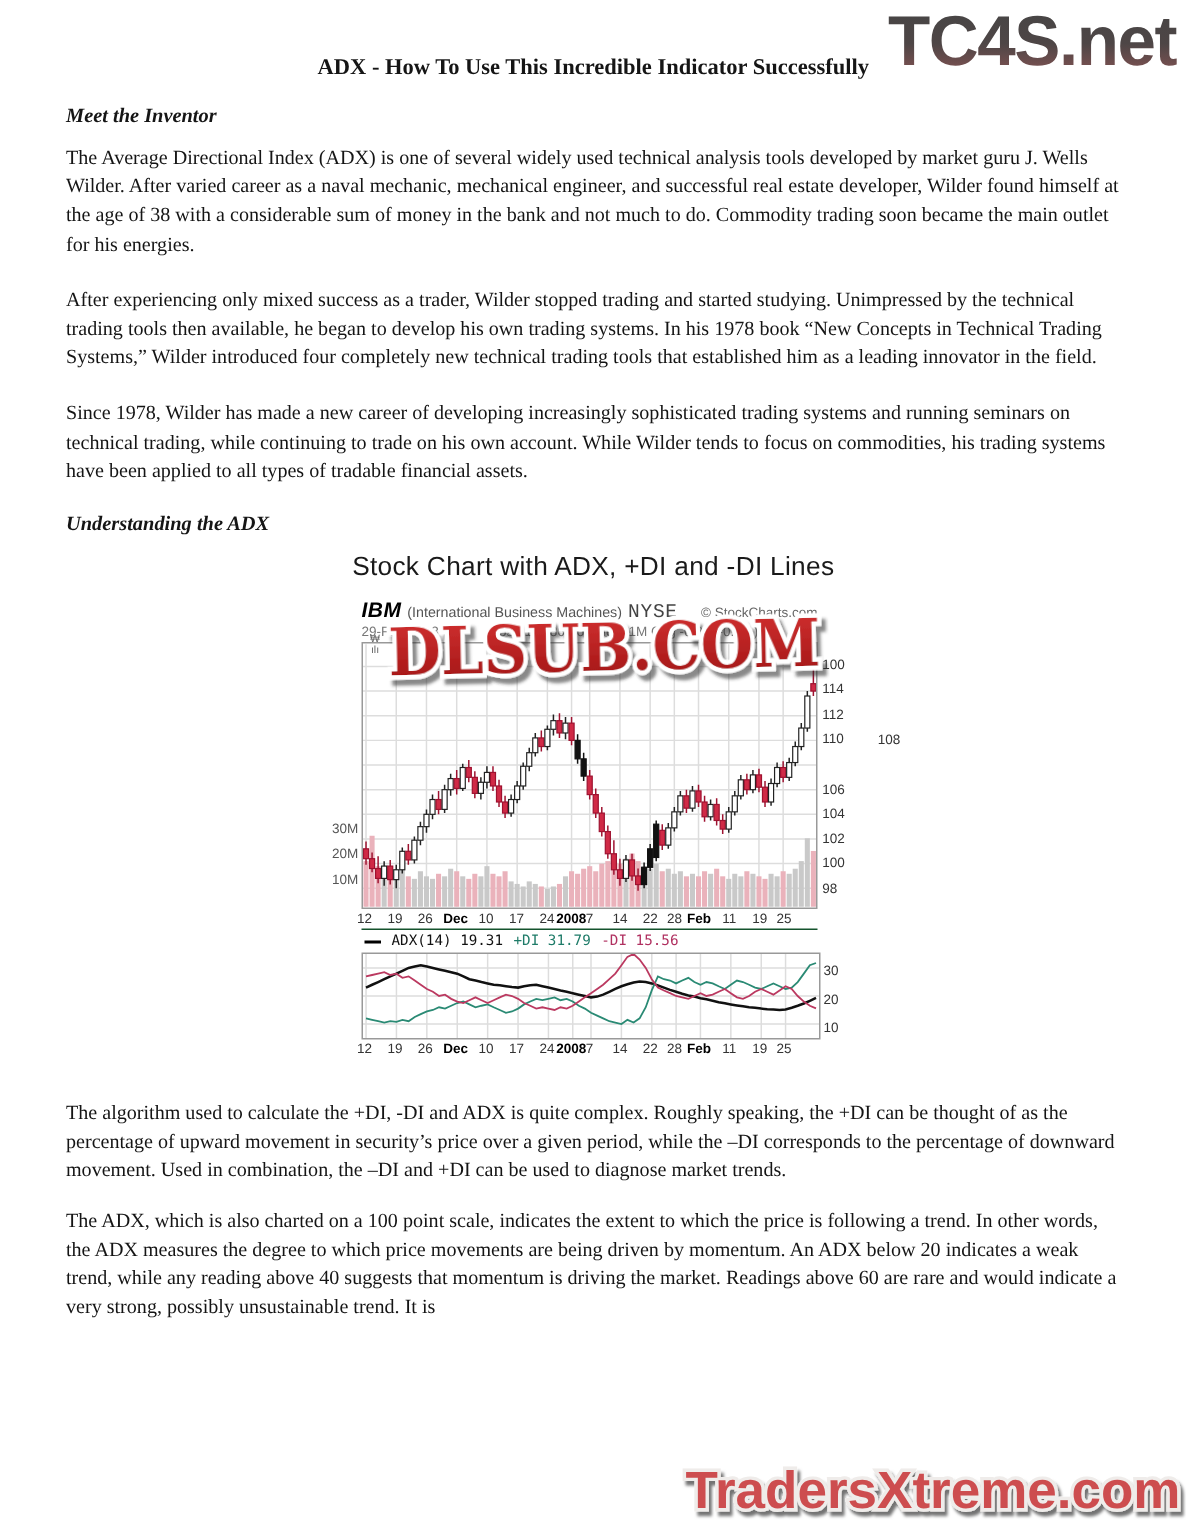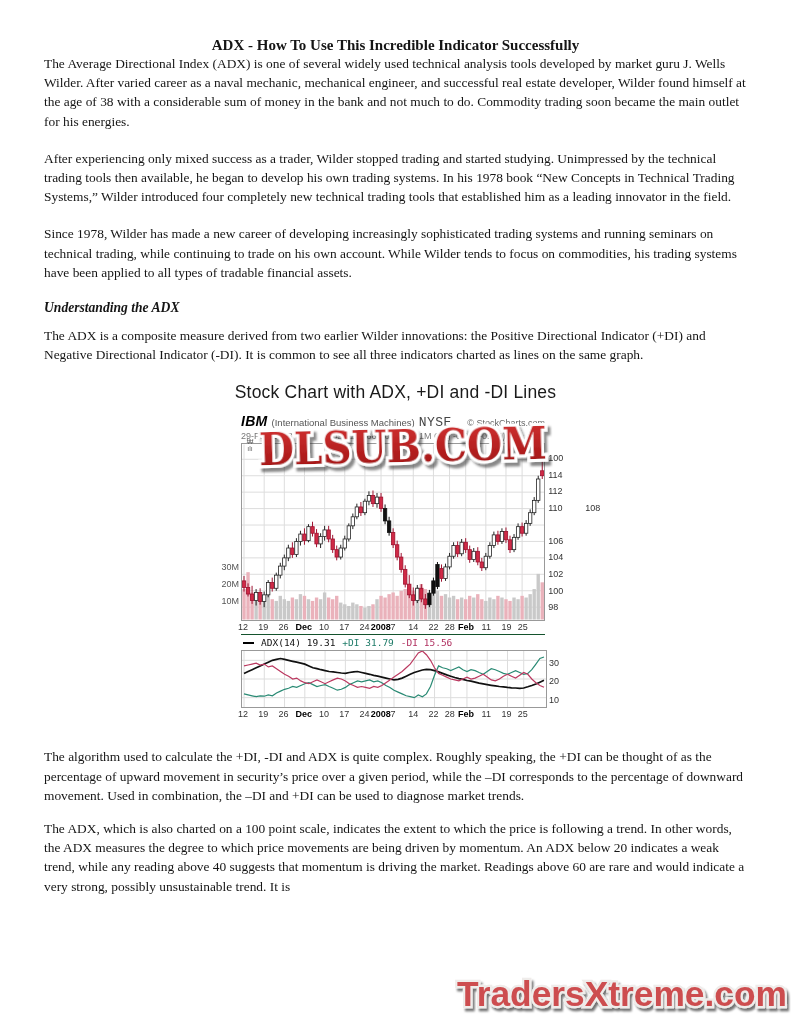--- a/index.html
+++ b/index.html
@@ -45,29 +45,41 @@
   .ind-wrap{position:relative;margin-left:20px;width:304px;}
   .legend{display:flex;gap:7px;align-items:center;font-size:9.5px;font-family:"DejaVu Sans Mono",monospace;padding:2px 0 2px 2px;border-top:1px solid #14532d;white-space:nowrap;}
   .legend .sw{display:inline-block;width:11px;height:0;border-top:2px solid #000;}
   .ind-r span{position:absolute;left:308px;font-size:9px;color:#333;}
 </style>
 </head>
 <body>
 
 <div class="page">
 
+  <div class="toplogo">
+    <svg width="200" height="50">
+      <defs>
+        <linearGradient id="lg1" x1="0" y1="0" x2="0" y2="1">
+          <stop offset="0" stop-color="#454545"></stop>
+          <stop offset="0.55" stop-color="#4e4646"></stop>
+          <stop offset="1" stop-color="#8a5454"></stop>
+        </linearGradient>
+      </defs>
+      <text x="196" y="41" text-anchor="end" font-family="Liberation Sans, sans-serif" font-weight="bold" font-size="47" letter-spacing="-1" textLength="192" lengthAdjust="spacingAndGlyphs" fill="url(#lg1)">TC4S.net</text>
+    </svg>
+  </div>
 
   <div class="doc-title">ADX - How To Use This Incredible Indicator Successfully</div>
 
+  <div class="sec-h">Meet the Inventor</div>
   <p class="body">The Average Directional Index (ADX) is one of several widely used technical analysis tools developed by market guru J. Wells Wilder.  After varied career as a naval mechanic, mechanical engineer, and successful real estate developer, Wilder found himself at the age of 38 with a considerable sum of money in the bank and not much to do.  Commodity trading soon became the main outlet for his energies.</p>
   <p class="body">After experiencing only mixed success as a trader, Wilder stopped trading and started studying.  Unimpressed by the technical trading tools then available, he began to develop his own trading systems.  In his 1978 book “New Concepts in Technical Trading Systems,” Wilder introduced four completely new technical trading tools that established him as a leading innovator in the field.</p>
   <p class="body">Since 1978, Wilder has made a new career of developing increasingly sophisticated trading systems and running seminars on technical trading, while continuing to trade on his own account.  While Wilder tends to focus on commodities, his trading systems have been applied to all types of tradable financial assets.</p>
 
   <div class="sec-h">Understanding the ADX</div>
-  <p class="body">The ADX is a composite measure derived from two earlier Wilder innovations: the Positive Directional Indicator (+DI) and Negative Directional Indicator (-DI).  It is common to see all three indicators charted as lines on the same graph.</p>
 
   <div class="chart-caption">Stock Chart with ADX, +DI and -DI Lines</div>
 
   <div class="chart">
 
     <div class="ch-header">
       <div class="ch-row1">
         <span class="sym">IBM</span>
         <span>(International Business Machines)</span>
         <span class="exch">NYSE</span>

